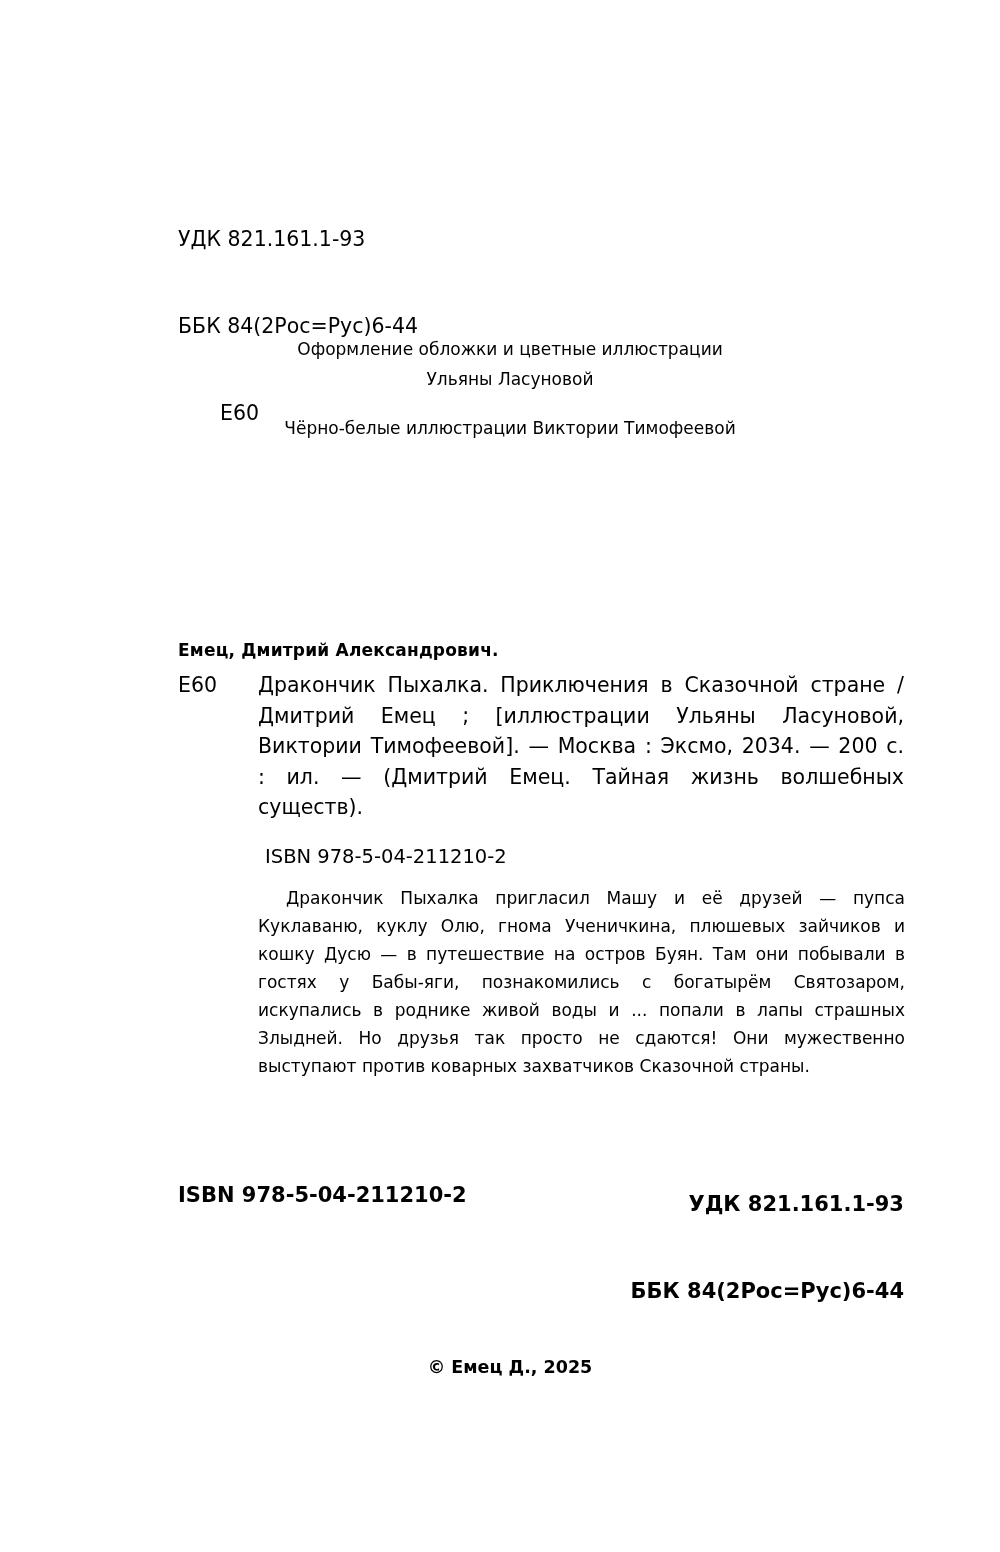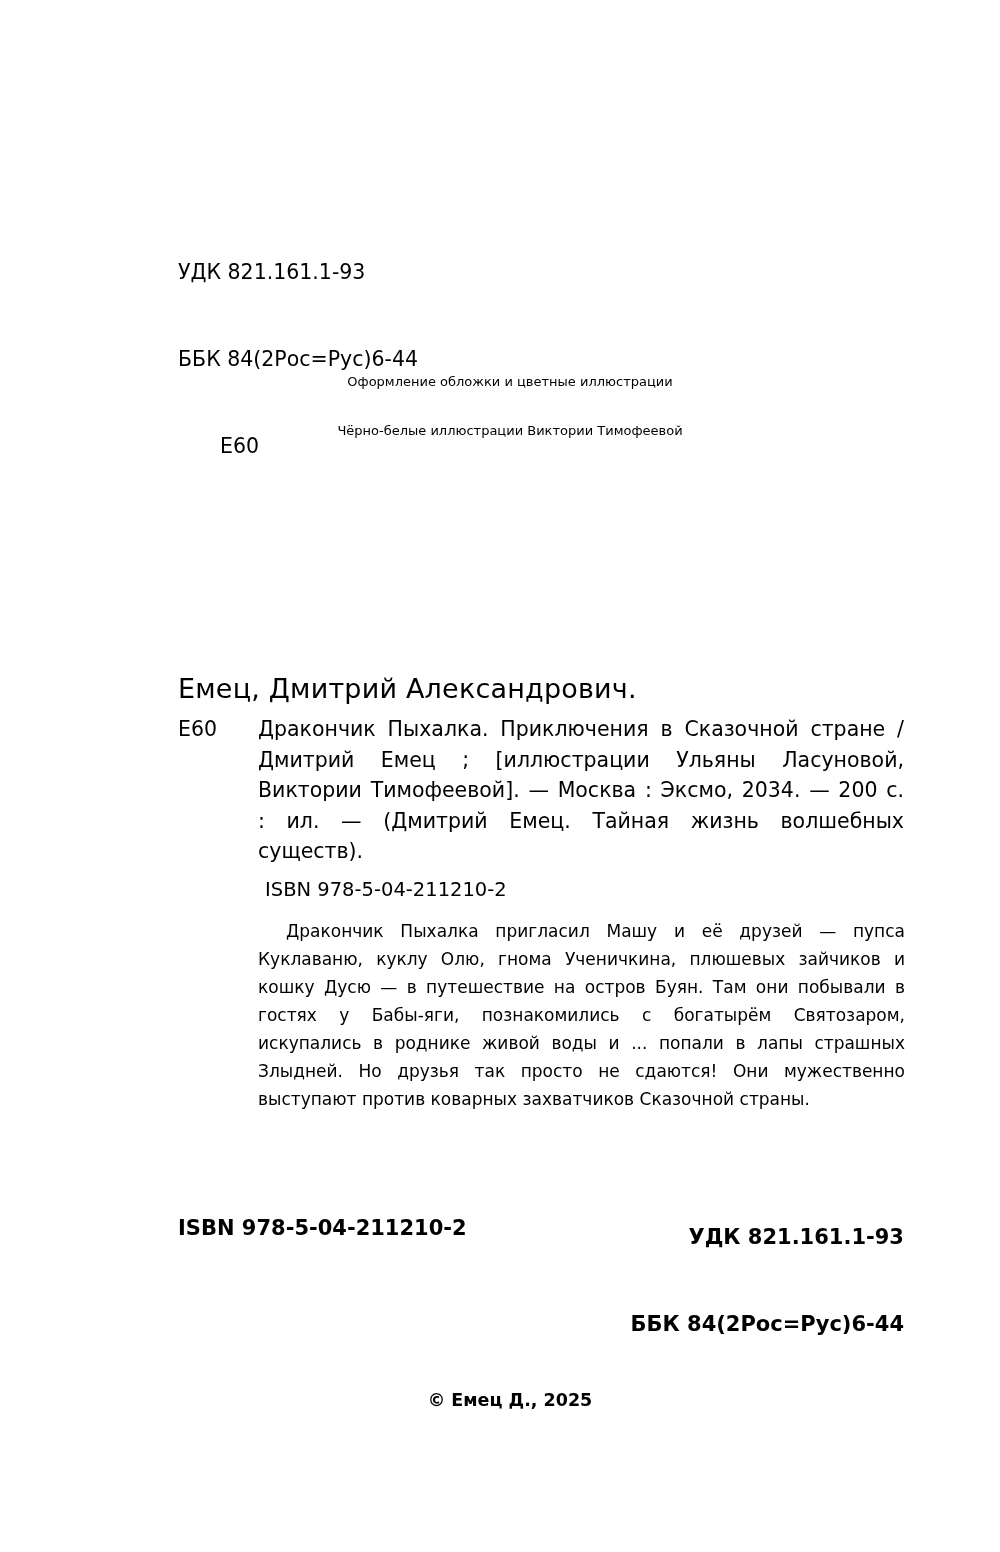--- a/index.html
+++ b/index.html
@@ -14,21 +14,20 @@
     color: #000000;
     position: relative;
     overflow: hidden;
   }
   .page {
     position: absolute;
     left: 0;
     top: 0;
     width: 1000px;
     height: 1412px;
-    margin-top: 33px;
   }
 
   
   .udk-top {
     position: absolute;
     left: 178px;
     top: 167px;
     font-size: 20.5px;
     line-height: 29px;
     white-space: pre;
@@ -37,38 +36,38 @@
     margin-left: 42px;
   }
 
   
   .credits {
     position: absolute;
     left: 100px;
     top: 334px;
     width: 820px;
     text-align: center;
-    font-size: 13px;
+    font-size: 17px;
     line-height: 30px;
   }
   .credits .l2 { }
   .credits .l3 {
     margin-top: 19px;
   }
 
   
   .bib {
     position: absolute;
     left: 178px;
     top: 640px;
     width: 726px;
   }
   .bib-author {
-    font-size: 27px;
-    font-weight: normal;
+    font-size: 17px;
+    font-weight: bold;
     letter-spacing: 0.2px;
     margin-bottom: 10px;
   }
   .bib-body {
     position: relative;
     font-size: 20.5px;
     line-height: 30.5px;
     text-align: justify;
     text-justify: inter-word;
   }
@@ -147,20 +146,21 @@
 <div class="page">
 
   <div class="udk-top">
     <div class="line1">УДК 821.161.1-93</div>
     <div class="line2">ББК 84(2Рос=Рус)6-44</div>
     <div class="line3">Е60</div>
   </div>
 
   <div class="credits">
     <div class="l1">Оформление обложки и цветные иллюстрации</div>
+    <div class="l2">Ульяны Ласуновой</div>
     <div class="l3">Чёрно-белые иллюстрации Виктории Тимофеевой</div>
   </div>
 
   <div class="bib">
     <div class="bib-author">Емец, Дмитрий Александрович.</div>
     <div class="bib-body">
       <span class="bib-code">Е60</span>
       <div class="bib-text">Дракончик Пыхалка. Приключения в Сказочной стране / Дмитрий Емец ; [иллюстрации Ульяны Ласуновой, Виктории Тимофеевой]. — Москва : Эксмо, 2034. — 200 с. : ил. — (Дмитрий Емец. Тайная жизнь волшебных существ).</div>
     </div>
   </div>

